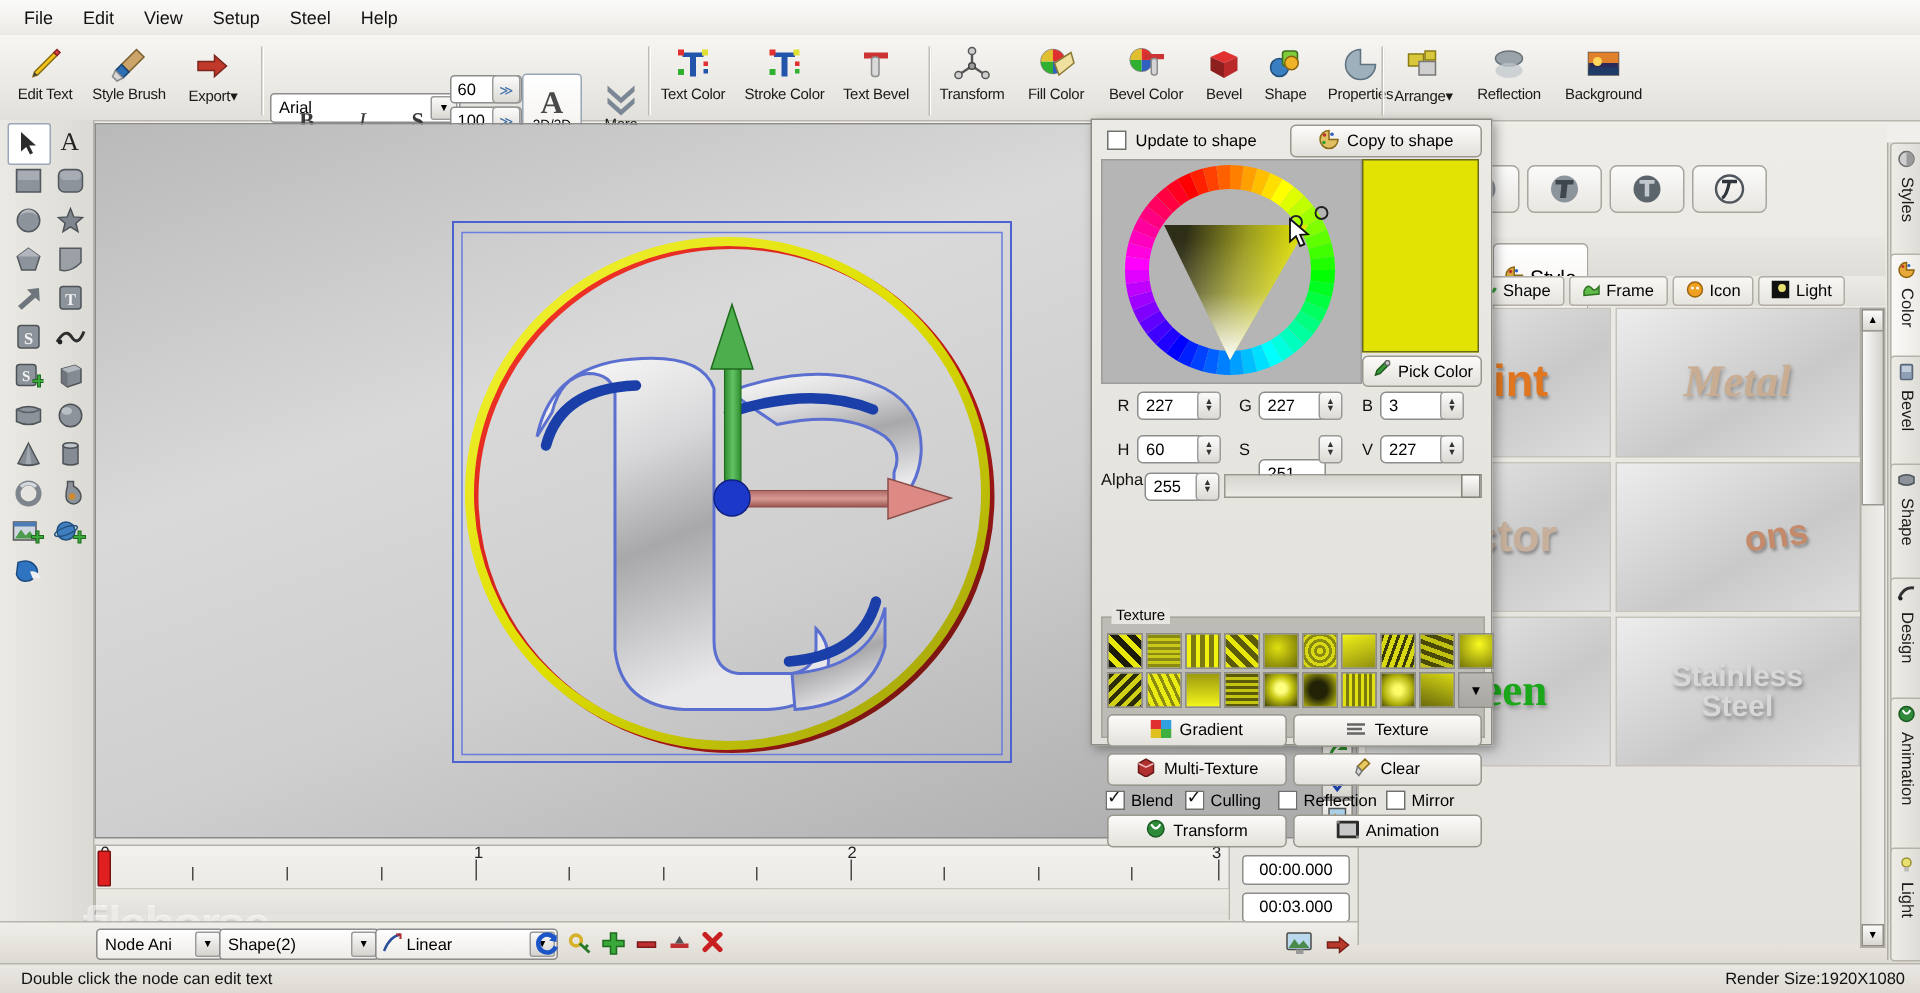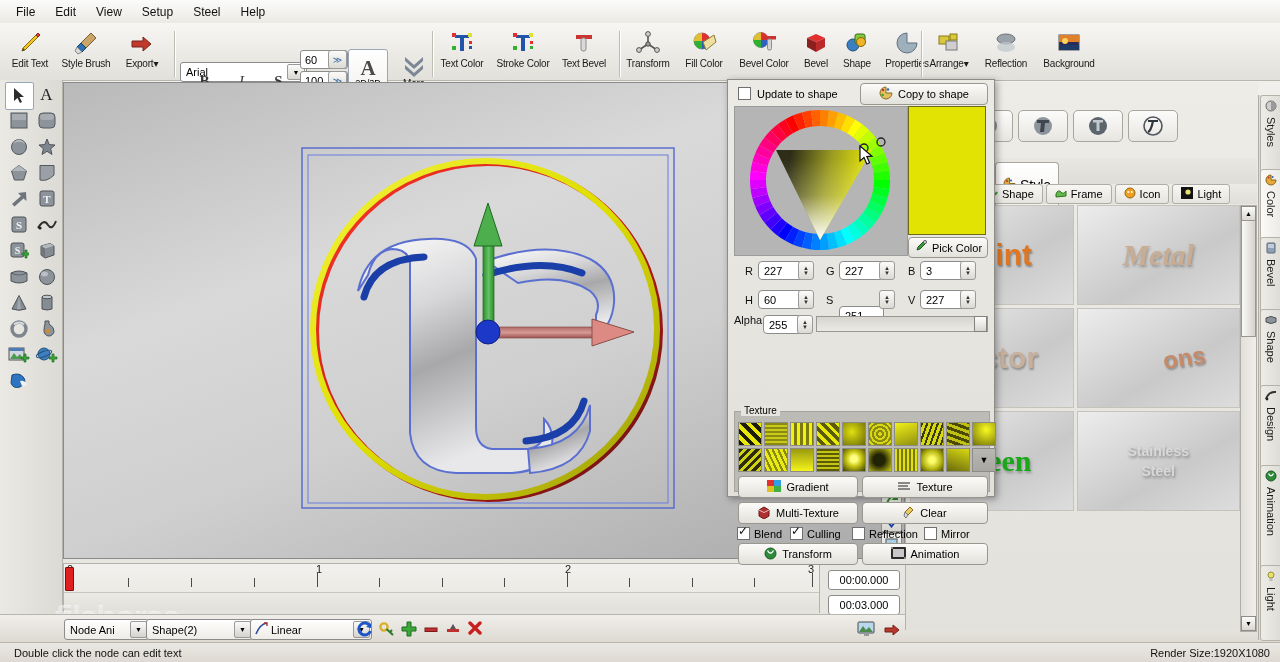--- a/index.html
+++ b/index.html
@@ -834,21 +834,21 @@
     <div class="preset">
       <span style="color:#c7b09b;text-shadow:1px 2px 2px rgba(0,0,0,.3);transform:translateX(18px);">ctor</span>
     </div>
     <div class="preset">
       <span style="color:#c58a6a;font-size:24px;transform:translateX(26px) rotate(-8deg);text-shadow:1px 2px 2px rgba(0,0,0,.3);">ons</span>
     </div>
     <div class="preset">
       <span style="color:#1aa81a;font-family:'Liberation Serif',serif;text-shadow:1px 2px 3px rgba(0,0,0,.3);">Green</span>
     </div>
     <div class="preset">
-      <span style="color:#d8d8d8;font-size:14px;line-height:20px;text-align:center;white-space:normal;width:90px;text-shadow:1px 2px 3px rgba(0,0,0,.35);">Stainless Steel</span>
+      <span style="color:#d8d8d8;font-size:20px;line-height:20px;text-align:center;white-space:normal;width:90px;text-shadow:1px 2px 3px rgba(0,0,0,.35);">Stainless Steel</span>
     </div>
   </div>
 
   <div class="vscroll">
     <div class="vsbtn" style="top:0;">
       <span>▲</span>
     </div>
     <div class="vsthumb"></div>
     <div class="vsbtn" style="bottom:0;top:410px;">
       <span>▼</span>

